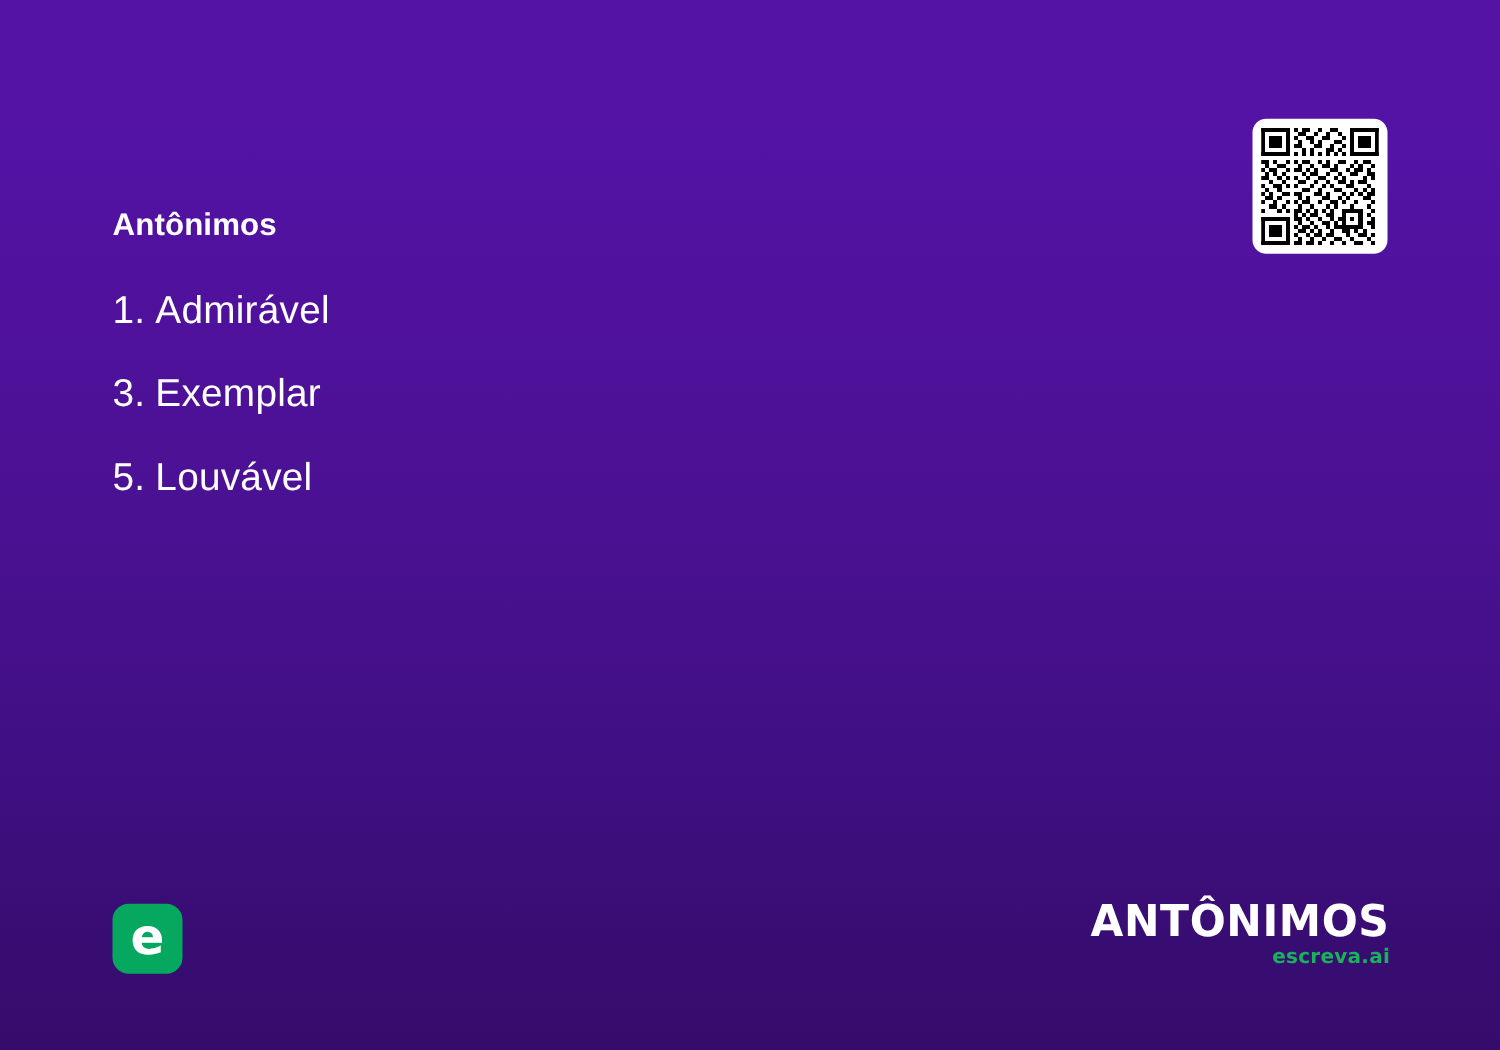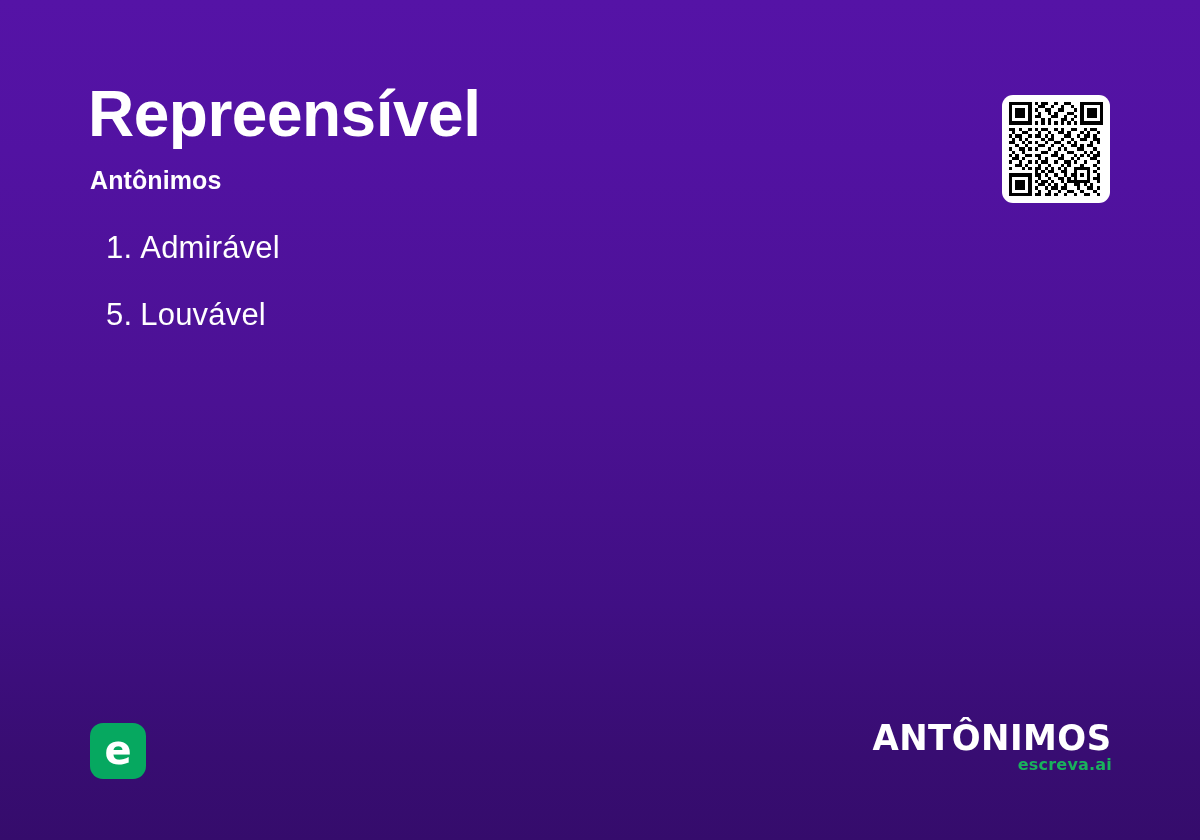--- a/index.html
+++ b/index.html
@@ -69,21 +69,21 @@
   }
   .qr-frame svg {
     display: block;
     width: 94px;
     height: 94px;
   }
 
   
   .antonym-list {
     position: absolute;
-    left: 106px;
+    left: 90px;
     top: 232px;
     margin: 0;
     padding: 0;
     list-style: none;
     width: 800px;
   }
   .antonym-list li {
     font-size: 31px;
     line-height: 1.0;
     color: #FFFFFF;
@@ -143,21 +143,20 @@
     color: #19B25C;
     letter-spacing: 0.2px;
     font-family: "DejaVu Sans", sans-serif;
   }
 </style>
 </head>
 <body>
 
 <div class="card">
 
-  <h1 class="title">Repreensível</h1>
 
   <p class="subtitle">Antônimos</p>
 
   <div class="qr-frame">
     <svg viewBox="0 0 29 29" shape-rendering="crispEdges">
       <rect width="29" height="29" fill="#ffffff"></rect>
       <g fill="#000000">
 
         <rect x="0" y="0" width="7" height="1"></rect>
           <rect x="0" y="6" width="7" height="1"></rect>
@@ -387,20 +386,23 @@
         <rect x="27" y="28" width="1" height="1"></rect>
       </g>
     </svg>
   </div>
 
   <ol class="antonym-list">
     <li>
       <span class="idx">1.</span><span>Admirável</span>
     </li>
     <li>
+      <span class="idx">3.</span><span>Exemplar</span>
+    </li>
+    <li>
       <span class="idx">5.</span><span>Louvável</span>
     </li>
   </ol>
 
   <div class="brand-badge">
     <span>e</span>
   </div>
 
   <div class="footer-logo">
     <span class="wordmark">ANTÔNIMOS</span>

